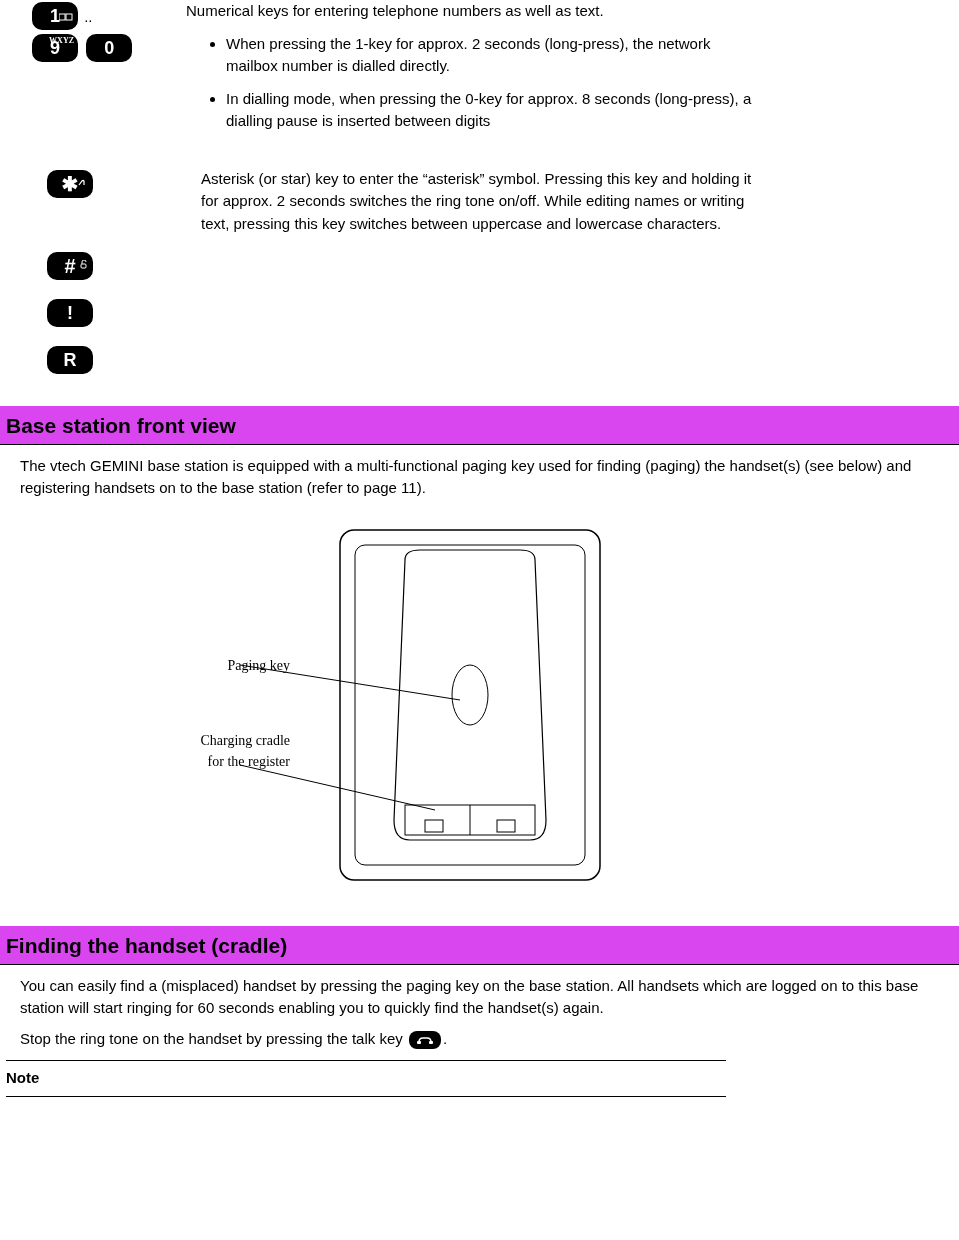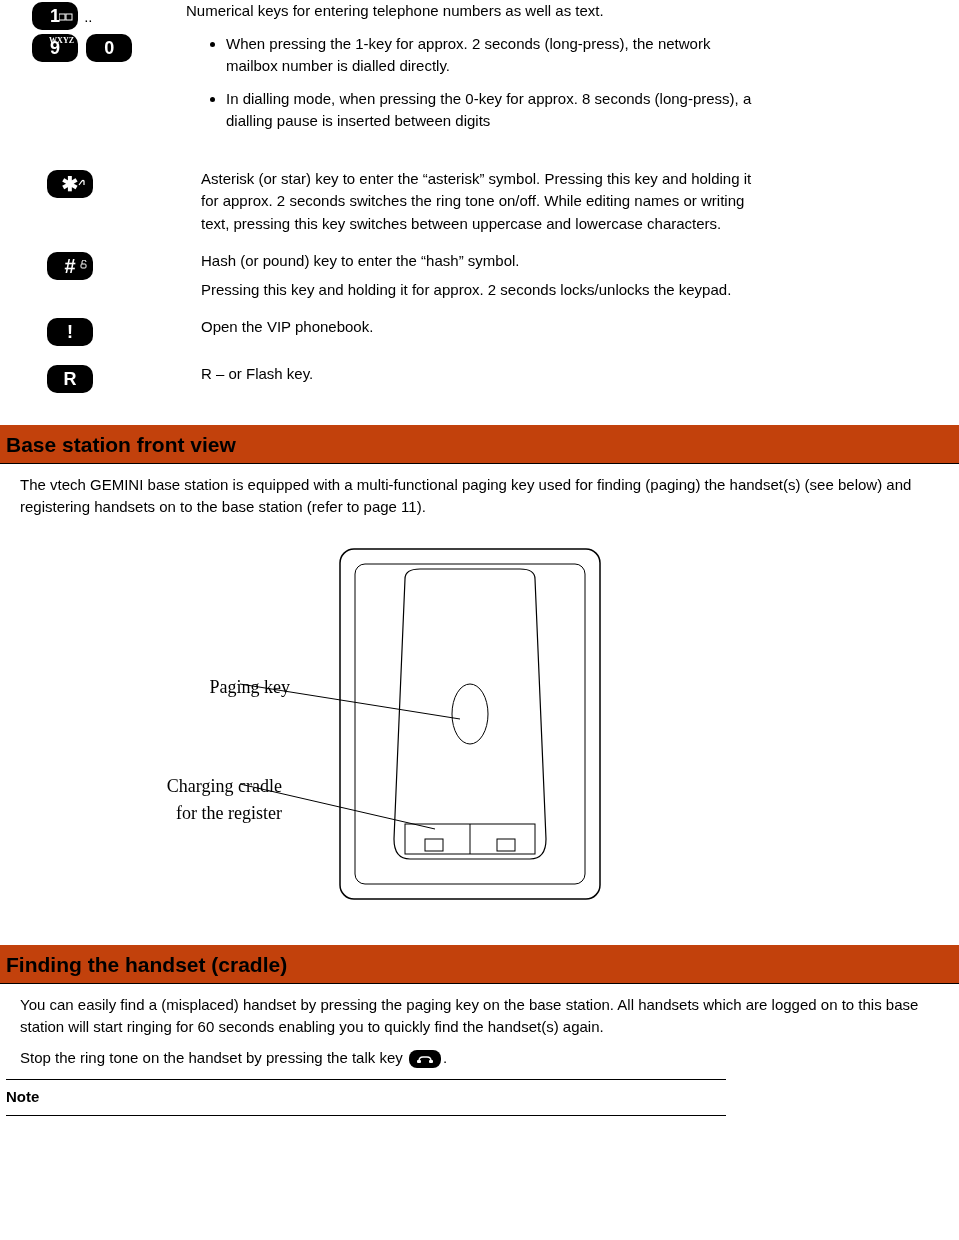--- a/index.html
+++ b/index.html
@@ -54,40 +54,40 @@
   }
   ul.bullets {
     list-style: disc;
     margin: 10px 0 0 0;
     padding-left: 40px;
   }
   ul.bullets li {
     margin-bottom: 10px;
   }
   h2.section {
-    background: #c2410c;
+    background: #d946ef;
     color: #000;
     font-size: 21px;
     font-weight: bold;
     margin: 30px 0 10px 0;
     padding: 4px 6px 2px 6px;
     border-bottom: 1px solid #000;
   }
   .bodypara {
     margin: 8px 20px;
   }
   .diagram-wrap {
     text-align: center;
     margin: 20px 0;
     position: relative;
   }
   .diagram-label {
     position: absolute;
     font-family: "Times New Roman", serif;
-    font-size: 18px;
+    font-size: 14px;
     text-align: right;
   }
   .notebox {
     border-top: 1px solid #000;
     border-bottom: 1px solid #000;
     width: 720px;
     margin: 10px 6px;
     padding: 6px 0;
     display: flex;
   }
@@ -167,54 +167,44 @@
     <span class="keybox">
       <span class="main" style="font-size:20px">#</span>
       <span style="position:absolute;right:4px;top:4px">
         <svg width="12" height="12" viewBox="0 0 12 12">
             <rect x="4" y="4" width="5" height="4" rx="1" fill="none" stroke="#fff" stroke-width="1"></rect>
             <path d="M5 4 L5 2 A2 2 0 0 1 9 2" fill="none" stroke="#fff" stroke-width="1"></path>
           </svg>
       </span>
     </span>
   </div>
-  <div class="textcol">
-    <div>Hash (or pound) key to enter the “hash” symbol.</div>
-    <div style="margin-top:6px">Pressing this key and holding it for approx. 2 seconds locks/unlocks the keypad.</div>
-  </div>
 </div>
 
 <div class="row">
   <div class="iconcol" style="padding-left:45px;">
     <span class="keybox">
       <span class="main" style="font-size:18px">!</span>
     </span>
   </div>
-  <div class="textcol">
-    <div>Open the VIP phonebook.</div>
-  </div>
 </div>
 
 <div class="row">
   <div class="iconcol" style="padding-left:45px;">
     <span class="keybox">
       <span class="main">R</span>
     </span>
-  </div>
-  <div class="textcol">
-    <div>R – or Flash key.</div>
   </div>
 </div>
 
 <h2 class="section">Base station front view</h2>
 <p class="bodypara">The vtech GEMINI base station is equipped with a multi-functional paging key used for finding (paging) the handset(s) (see below) and registering handsets on to the base station (refer to page 11).</p>
 
 <div class="diagram-wrap">
   <div class="diagram-label" style="left:100px; top:135px; width:190px;">Paging key</div>
-  <div class="diagram-label" style="left:92px; top:210px; width:190px;margin-top:24px;">
+  <div class="diagram-label" style="left:100px; top:210px; width:190px;">
     <span>Charging cradle</span><br>
     <span>for the register</span>
   </div>
   <svg width="500" height="370" viewBox="0 0 500 370">
 
     <line x1="10" y1="145" x2="230" y2="180" stroke="#000" stroke-width="1"></line>
     <line x1="10" y1="245" x2="205" y2="290" stroke="#000" stroke-width="1"></line>
 
     <rect x="110" y="10" width="260" height="350" rx="14" fill="none" stroke="#000" stroke-width="1.5"></rect>
 

